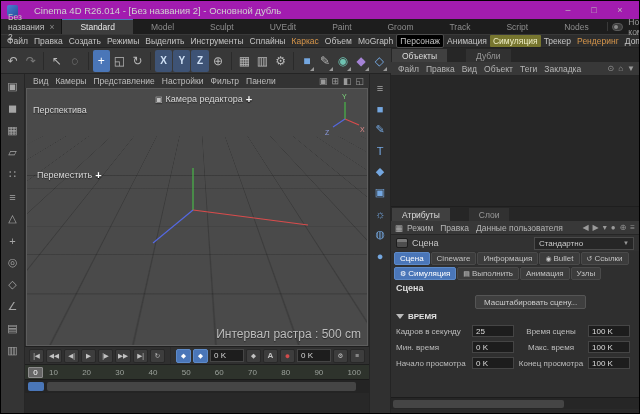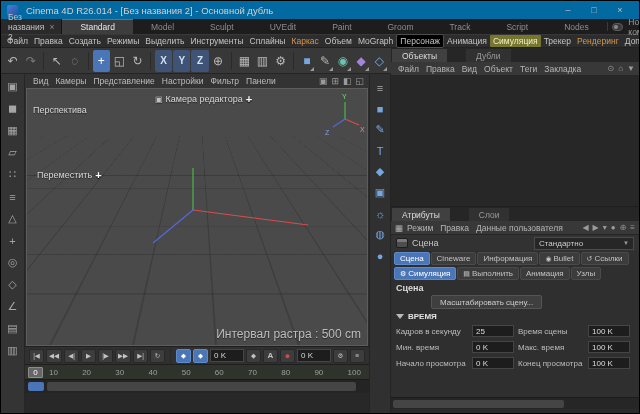--- a/index.html
+++ b/index.html
@@ -1,21 +1,21 @@
 <!DOCTYPE html>
 <html><head>
 <meta charset="utf-8">
 <style>
   * { margin:0; padding:0; box-sizing:border-box; }
   body { background:#181818; font-family:"Liberation Sans", sans-serif; }
   .window { position:relative; width:640px; height:414px; background:#2c2c2c; color:#c6c6c6;
             font-size:9px; overflow:hidden; border:1px solid #000; }
 
   
-  .titlebar { height:18px; background:#0369a1; display:flex; align-items:center; gap:8px; padding:0 6px; color:#d0d0d0; font-size:9.5px; }
+  .titlebar { height:18px; background:#a21caf; display:flex; align-items:center; gap:16px; padding:0 6px; color:#d0d0d0; font-size:9.5px; }
   .app-icon { width:11px; height:11px; border-radius:2px; background:linear-gradient(135deg,#4a7fd4,#27509c); flex:0 0 auto; }
   .win-controls { margin-left:auto; display:flex; }
   .win-btn { width:26px; height:18px; display:flex; align-items:center; justify-content:center; color:#bdbdbd; font-size:9px; }
 
   
   .tabrow { height:15px; background:#1d1d1d; display:flex; align-items:stretch; color:#8d8d8d; font-size:8.5px; }
   .doc-tab { display:flex; align-items:center; gap:5px; padding:0 7px; background:#2a2a2a; color:#c2c2c2; border-right:1px solid #141414; }
   .doc-close { color:#8a8a8a; }
   .layout-tab { padding:0 18px; display:flex; align-items:center; white-space:nowrap; }
   .layout-tab.active { background:#3d3d3d; color:#e8e8e8; border-top:1px solid #4a76b8; }
@@ -109,27 +109,27 @@
 
   .chip-row { display:flex; gap:1px; padding:1px 3px; height:15px; }
   .chip { height:13px; display:flex; align-items:center; gap:2px; padding:0 5px; background:#3c3c3c; border:1px solid #4a4a4a;
           border-radius:2px; font-size:8px; color:#c3c3c3; white-space:nowrap; }
   .chip.active { background:#4a76b8; border-color:#5d8ac8; color:#fff; }
   .chip-ico { font-size:7px; }
 
   .attr-group-title { padding:2px 5px 1px; font-weight:bold; color:#dcdcdc; font-size:9px; height:13px; }
   .attr-row { display:flex; align-items:center; gap:4px; padding:0 5px; height:16px; font-size:8px; white-space:nowrap; }
   .lbl-a { width:72px; color:#bdbdbd; overflow:hidden; }
-  .lbl-b { width:66px; color:#bdbdbd; overflow:hidden; }
+  .lbl-b { width:66px; color:#bdbdbd; overflow:hidden;text-align:center; }
   .attr-input { width:42px; height:12px; background:#1d1d1d; border:1px solid #454545; color:#ddd; display:flex;
                 align-items:center; padding:0 3px; font-size:8px; }
   .unit-dd { width:64px; height:13px; background:#3f3f3f; border:1px solid #555; border-radius:2px; display:flex;
              align-items:center; justify-content:space-between; padding:0 4px; font-size:8px; color:#ccc; }
   .attr-button { height:14px; background:#3f3f3f; border:1px solid #555; border-radius:2px; display:inline-flex;
-                 align-items:center; padding:0 8px; font-size:8px; color:#ccc; margin-left:35px; }
+                 align-items:center; padding:0 8px; font-size:8px; color:#ccc; margin-left:79px; }
   .time-header { display:flex; align-items:center; gap:4px; padding:0 5px; height:13px; font-weight:bold; font-size:8px; color:#e2e2e2; }
   .tri-down { width:0; height:0; border-left:4px solid transparent; border-right:4px solid transparent; border-top:5px solid #bbb; }
   .attr-fill { flex:1; }
   .attr-scroll { height:12px; background:#262626; display:flex; align-items:center; padding:1px 2px; border-top:1px solid #1c1c1c; }
   .attr-scroll-handle { width:70%; height:8px; background:#454545; border-radius:2px; }
   .right-bottom { height:6px; background:#2a2a2a; }
 </style>
 </head>
 <body>
 

